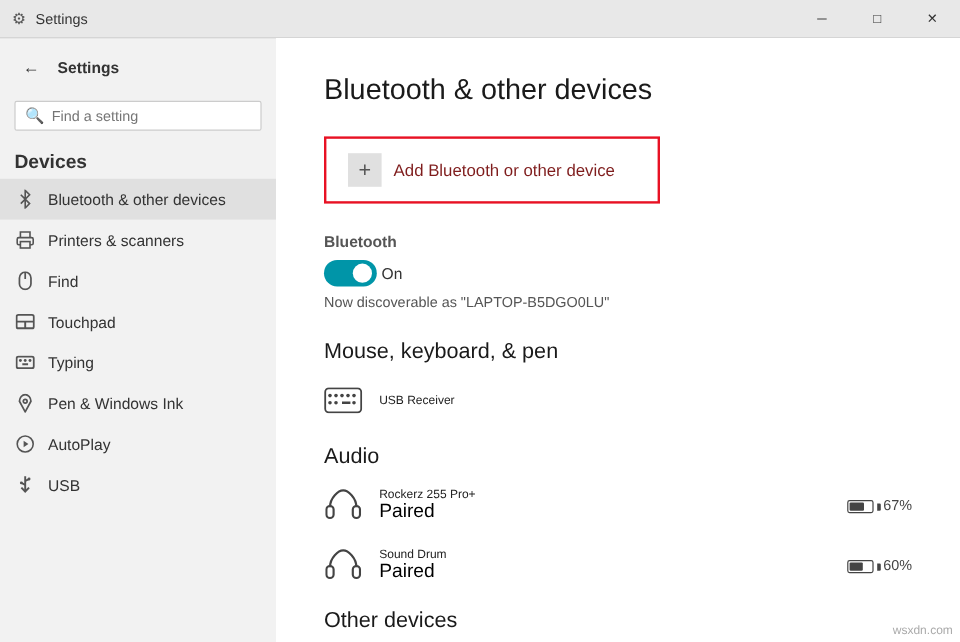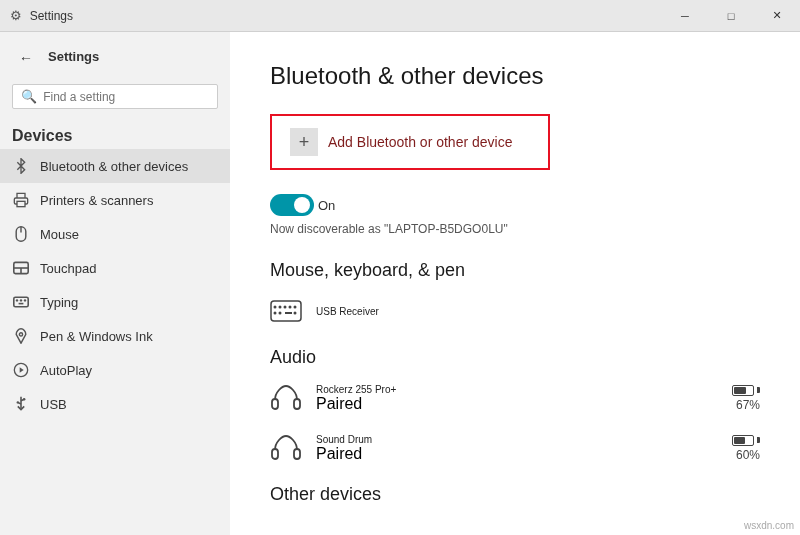--- a/index.html
+++ b/index.html
@@ -265,21 +265,21 @@
     .device-name {
       font-size: 10px;
       color: #222;
     }
     .device-status {
       font-size: 16px;
       color: #000000;
     }
     .device-battery {
       display: flex;
-      flex-direction: column;
+      flex-direction: row;
       align-items: flex-end;
       font-size: 12px;
       color: #444;
       gap: 2px;
     }
     .battery-icon {
       display: flex;
       align-items: center;
       gap: 2px;
     }
@@ -369,21 +369,21 @@
       <span>Printers &amp; scanners</span>
     </div>
 
     <div class="sidebar-item">
       <span class="sidebar-item-icon">
         <svg width="14" height="16" viewBox="0 0 14 20" fill="none" stroke="currentColor" stroke-width="1.8">
           <rect x="1" y="1" width="12" height="18" rx="6"></rect>
           <line x1="7" y1="1" x2="7" y2="8"></line>
         </svg>
       </span>
-      <span>Mouse</span>
+      <span>Find</span>
     </div>
 
     <div class="sidebar-item">
       <span class="sidebar-item-icon">
         <svg width="16" height="14" viewBox="0 0 20 16" fill="none" stroke="currentColor" stroke-width="2">
           <rect x="1" y="1" width="18" height="14" rx="2"></rect>
           <line x1="1" y1="8" x2="19" y2="8"></line>
           <line x1="10" y1="8" x2="10" y2="15"></line>
         </svg>
       </span>
@@ -439,20 +439,21 @@
   </div>
 
   <div class="main-content">
     <h1 class="page-title">Bluetooth &amp; other devices</h1>
 
     <div class="add-device-btn">
       <div class="add-icon">+</div>
       <span class="add-device-label">Add Bluetooth or other device</span>
     </div>
 
+    <div class="section-label">Bluetooth</div>
     <div class="toggle-row">
       <div class="toggle-switch"></div>
       <span class="toggle-label">On</span>
     </div>
     <div class="discoverable-text">Now discoverable as "LAPTOP-B5DGO0LU"</div>
 
     <div class="section-divider">
       <div class="device-section-title">Mouse, keyboard, &amp; pen</div>
       <div class="device-item">
         <div class="device-icon">

